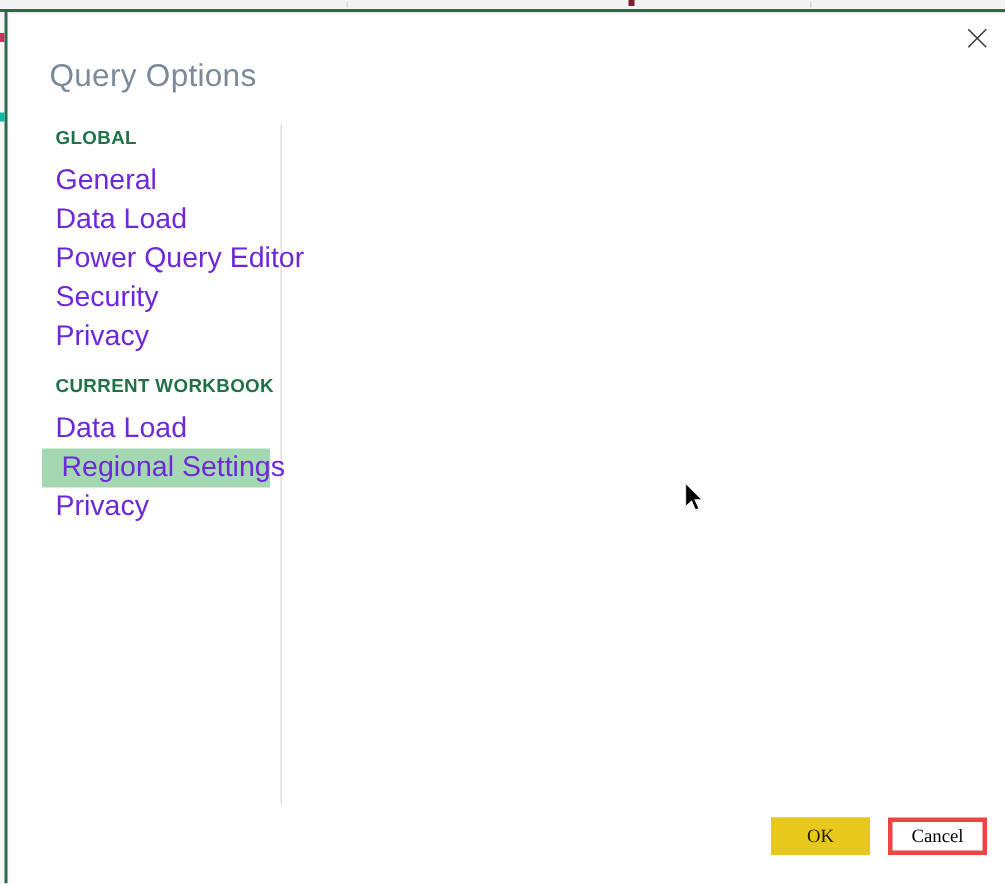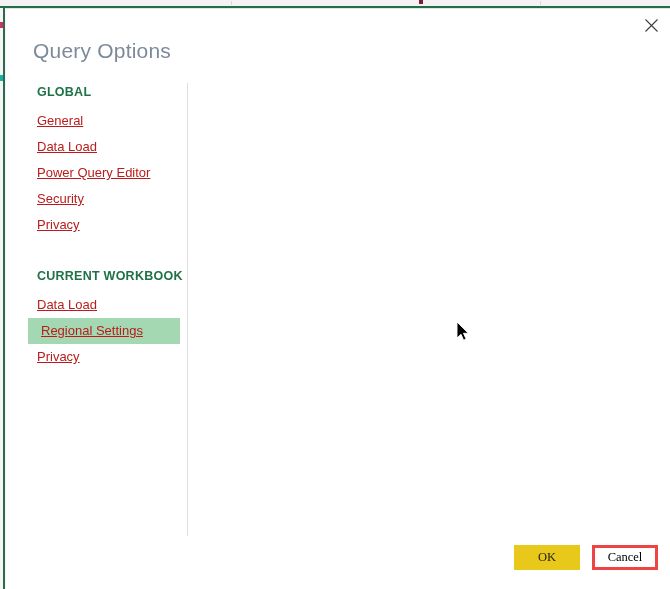--- a/index.html
+++ b/index.html
@@ -100,29 +100,28 @@
     width: 158px;
   }
   .nav-group-header {
     color: #1f7147;
     font-size: 12.5px;
     font-weight: bold;
     letter-spacing: 0.25px;
     padding: 0 0 0 9px;
     margin-bottom: 9px;
   }
-  .nav-group-header.second { margin-top: 31px; }
+  .nav-group-header.second { margin-top: 12px; }
   .nav-item {
-    font-size: 13px;
-    color: #b91c1c;
+    font-size: 19px;
+    color: #6d28d9;
     line-height: 16px;
     padding: 5px 0 5px 9px;
     cursor: pointer;
     white-space: nowrap;
-    text-decoration: underline;
   }
   .nav-item.selected {
     background: #a4d8b3;
     width: 152px;
     box-sizing: border-box;
     padding-left: 13px;
   }
 
   #sidebar-divider {
     position: absolute;

